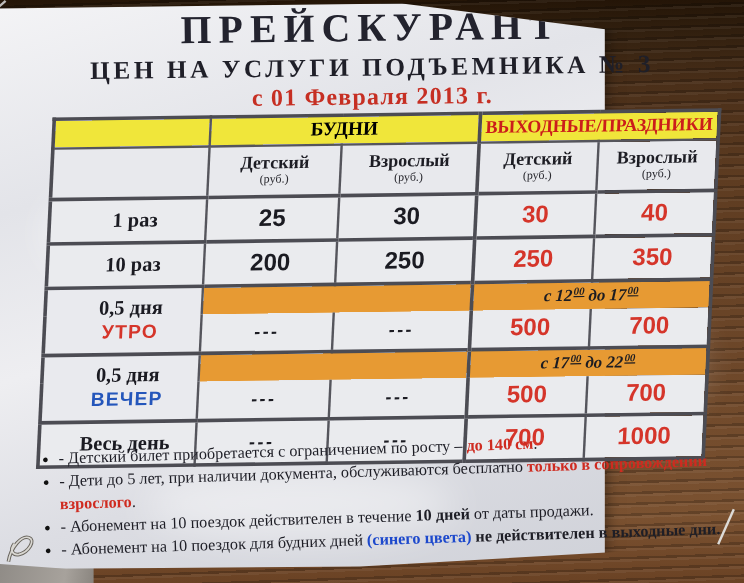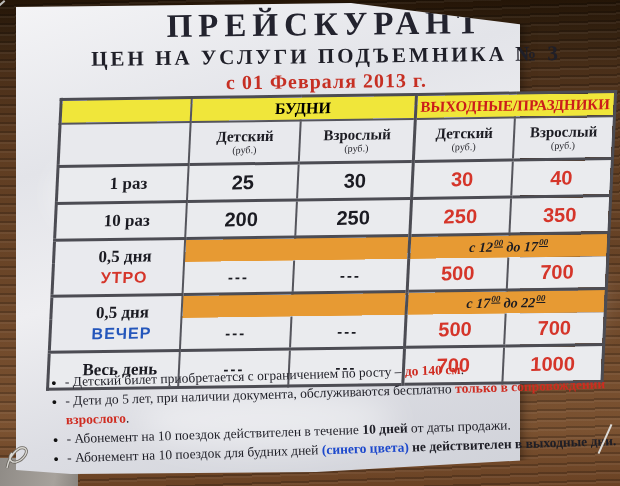--- a/index.html
+++ b/index.html
@@ -8,21 +8,21 @@
     font-family:"Liberation Serif","DejaVu Serif",serif;
     background:
       repeating-linear-gradient(178deg, rgba(0,0,0,0) 0 5px, rgba(0,0,0,.20) 5px 7px, rgba(255,255,255,.05) 7px 9px),
       linear-gradient(#241507 0px, #32200f 28px, #4a2f19 70px, #5e3c21 150px, #6d4729 300px, #7b5231 430px, #6a4224 486px);
   }
   .gray-patch{
     position:absolute;left:0;bottom:0;width:78px;height:28px;
     background:linear-gradient(100deg,#8f8b86,#a7a29c 70%,#8a857f);
   }
   .paper{
-    position:absolute;left:16px;top:0;width:504px;height:486px;
+    position:absolute;left:0;top:0;width:504px;height:486px;
     clip-path:polygon(0px 7px, 335px 3px, 620px 39px, 620px 454px, 300px 472px, 55px 474px, 0px 470px);
     background:linear-gradient(163deg,#f4f4f6 0%,#e3e4e9 28%,#eeeef1 50%,#dcdde3 72%,#cfd1d8 100%);
     box-shadow:0 5px 12px rgba(0,0,0,.55);
   }
   .sheen{position:absolute;border-radius:50%;filter:blur(16px);pointer-events:none;}
   .sheen.a{left:40px;top:150px;width:180px;height:90px;background:rgba(255,255,255,.55);}
   .sheen.b{left:380px;top:250px;width:200px;height:110px;background:rgba(255,255,255,.38);}
   .sheen.c{left:120px;top:390px;width:260px;height:60px;background:rgba(255,255,255,.45);}
 
   .title-block{

